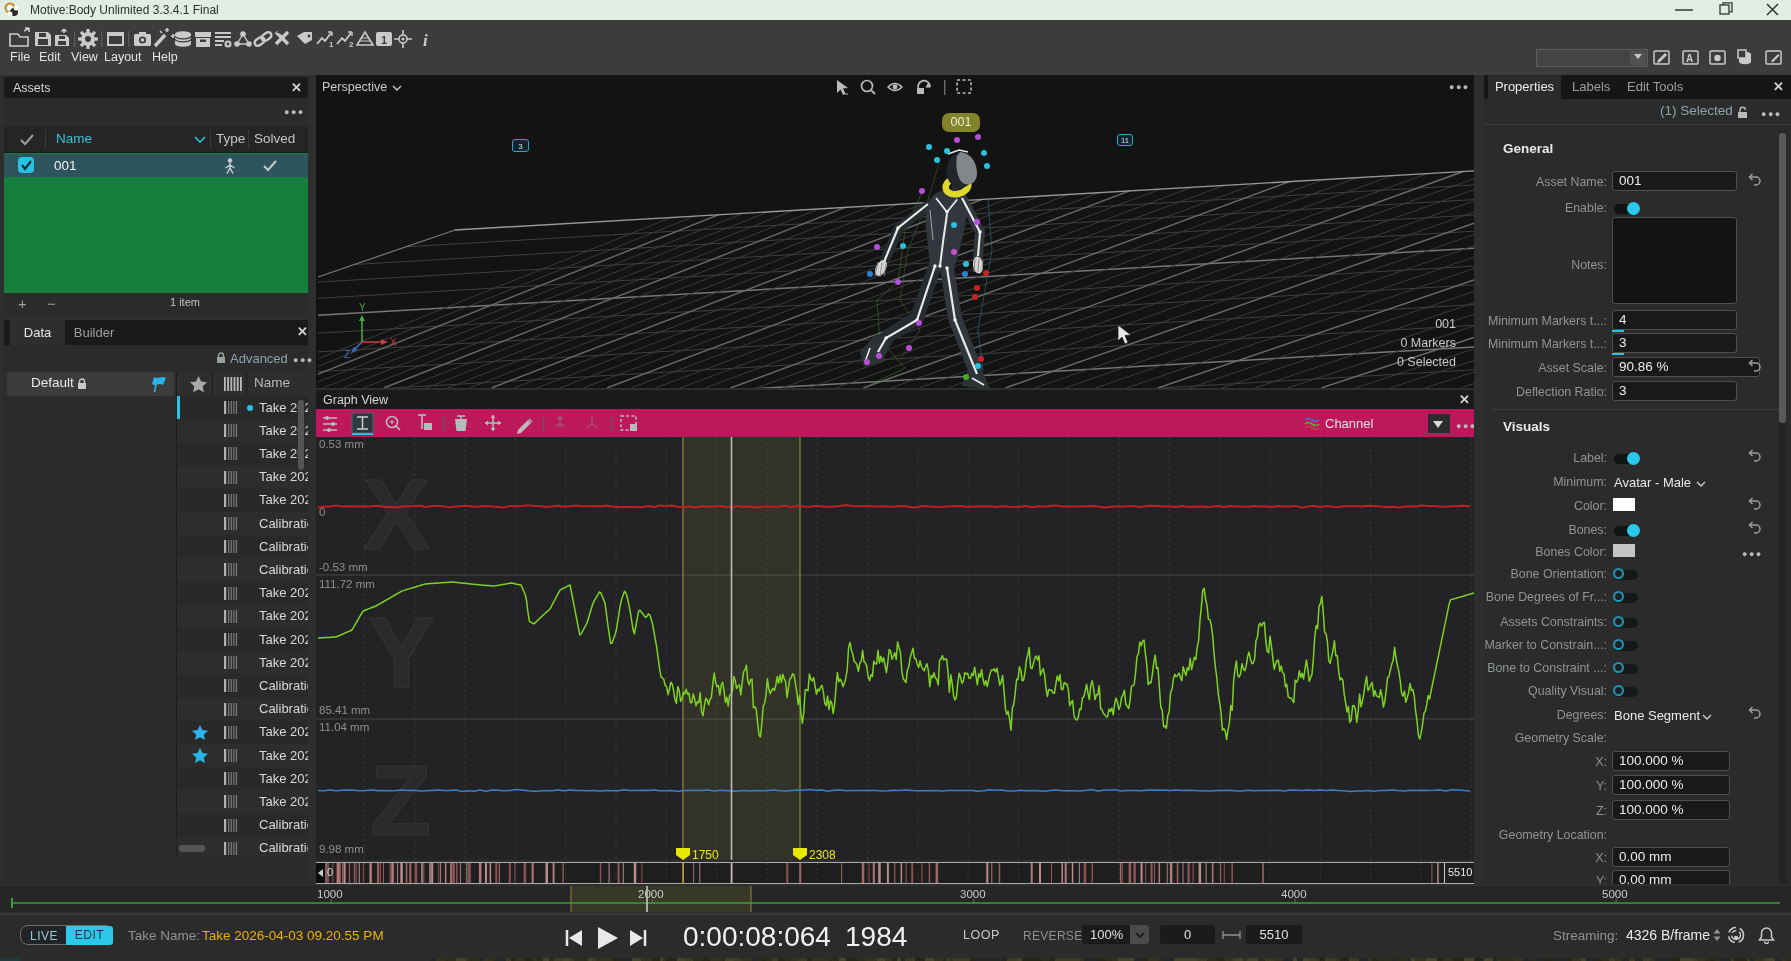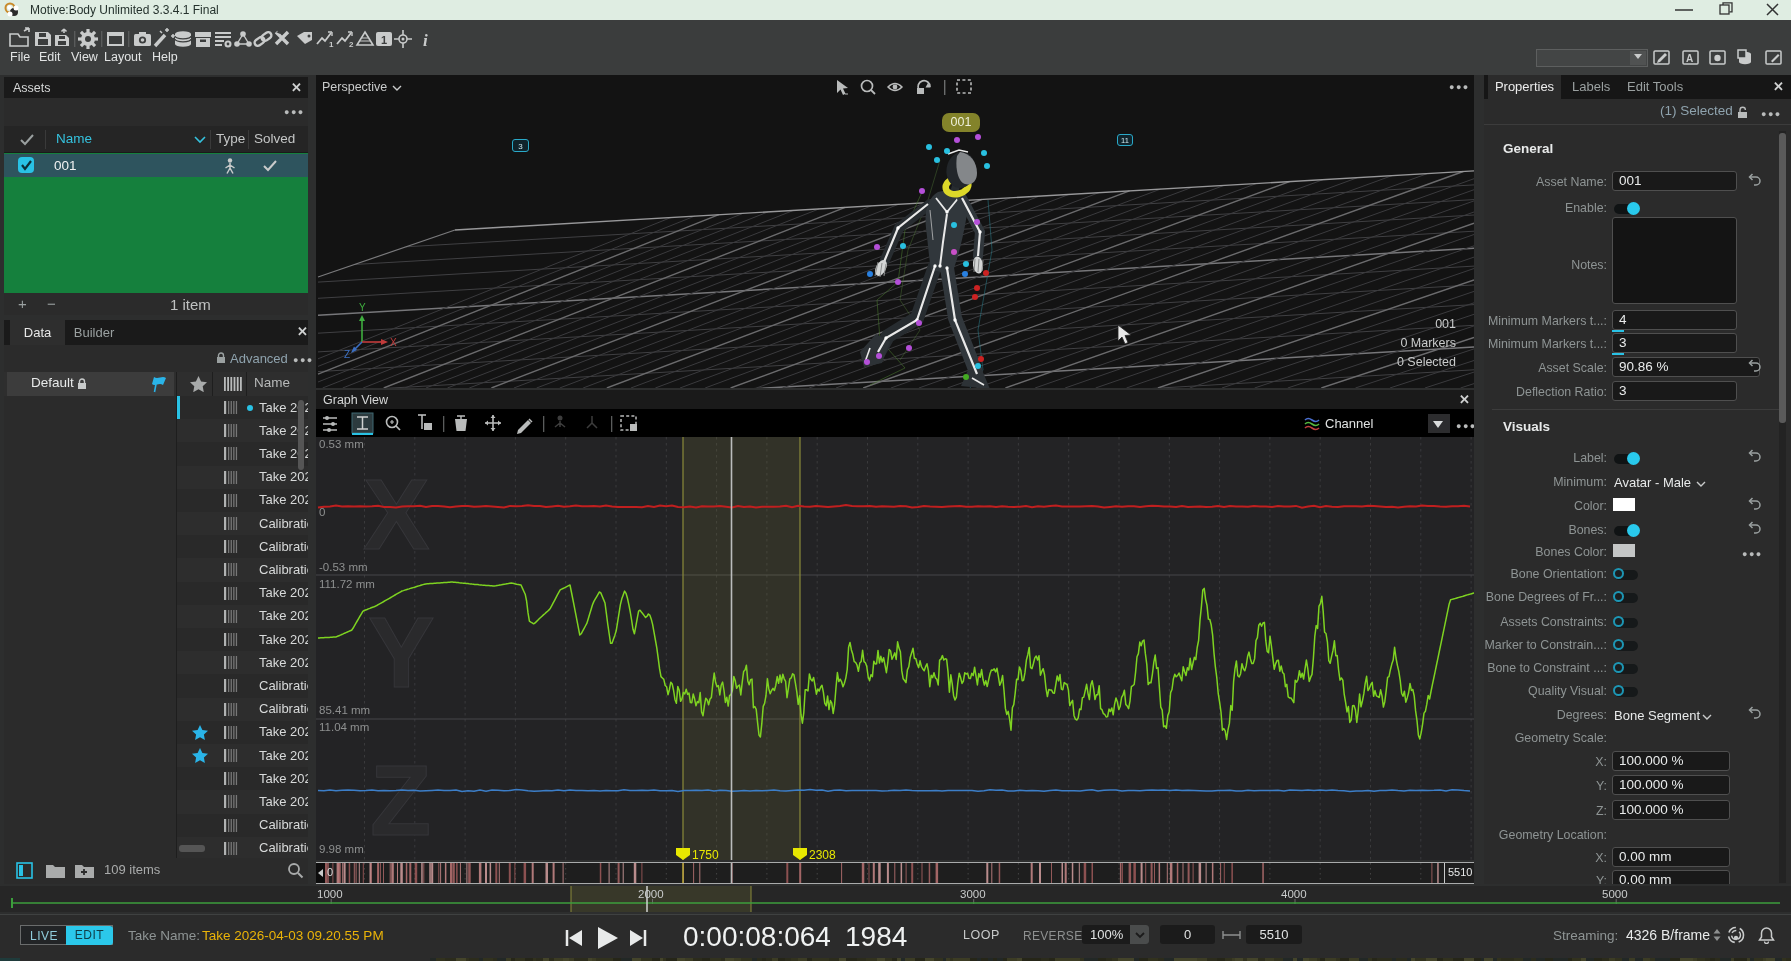--- a/index.html
+++ b/index.html
@@ -168,21 +168,21 @@
         <circle cx="7" cy="2.5" r="2.2" fill="#c9cbcb"></circle>
         <path d="M7 5 v5 M7 7 l-4.5 3 M7 7 l4.5 3 M7 10 l-3 5.5 M7 10 l3 5.5" stroke="#c9cbcb" stroke-width="1.5" fill="none"></path>
       </svg>
 <svg class="ab" style="left:258px;top:5px" width="16" height="14">
         <path d="M2 7 l4 4 l8 -9" stroke="#c9cbcb" stroke-width="2" fill="none"></path>
       </svg>
     </div>
 <div class="ab" style="left:0;top:216px;width:304px;height:22px;background:#2b2b2b">
 <span class="ab" style="left:14px;top:2px;color:#9aa0a0;font-size:15px">+</span>
 <span class="ab" style="left:43px;top:2px;color:#9aa0a0;font-size:15px">−</span>
-<span class="ab" style="left:166px;top:3px;color:#c0c2c2;font-size:15px">1 item</span>
+<span class="ab" style="left:166px;top:3px;color:#c0c2c2;font-size:11px">1 item</span>
     </div>
 </div>
 <div class="ab" style="left:4px;top:320px;width:304px;height:564px;background:#2b2b2b">
 <div class="ab" style="left:0;top:0;width:304px;height:25px;background:#1a1a1a">
 <div class="ab" style="left:6px;top:0;width:55px;height:25px;background:#2e2e2e;color:#e8e8e8;font-size:13px;text-align:center;line-height:25px">Data</div>
 <div class="ab" style="left:61px;top:0;width:58px;height:25px;color:#9aa0a0;font-size:13px;text-align:center;line-height:25px">Builder</div>
 <span class="ab x" style="left:293px;top:4px">✕</span>
     </div>
 <div class="ab" style="left:0;top:25px;width:304px;height:27px;background:#2b2b2b">
 <svg class="ab" style="left:212px;top:7px" width="10" height="12">
@@ -425,38 +425,20 @@
         <rect x="0" y="0" width="2.2" height="13" fill="#b0b2b2"></rect>
         <rect x="4.0" y="0" width="1.3" height="13" fill="#777"></rect>
         <rect x="6.6" y="0" width="1.3" height="13" fill="#777"></rect>
         <rect x="9.2" y="0" width="1.3" height="13" fill="#777"></rect>
         <rect x="11.8" y="0" width="1.3" height="13" fill="#777"></rect>
       </svg>
 <span class="ab" style="left:82px;top:3.5px;color:#d8dada;font-size:13px;white-space:nowrap">Calibratio</span>
     </div>
 <div class="ab" style="left:294px;top:80px;width:6px;height:70px;background:#555;border-radius:3px"></div>
 <div class="ab" style="left:175px;top:525px;width:26px;height:7px;background:#555;border-radius:3px"></div>
-<div class="ab" style="left:0;top:538px;width:304px;height:26px;background:#2b2b2b">
-<svg class="ab" style="left:12px;top:4px" width="18" height="17">
-        <rect x="1" y="1" width="15" height="15" fill="none" stroke="#29c2e5" stroke-width="1.6"></rect>
-        <rect x="3" y="3" width="4" height="11" fill="#29c2e5"></rect>
-      </svg>
-<svg class="ab" style="left:42px;top:5px" width="20" height="15">
-        <path d="M0 2 h7 l2 2 h10 v11 h-19 z" fill="#a9abab"></path>
-      </svg>
-<svg class="ab" style="left:71px;top:5px" width="20" height="15">
-        <path d="M0 2 h7 l2 2 h10 v11 h-19 z" fill="#a9abab"></path>
-        <path d="M9 6 v6 M6 9 h6" stroke="#2b2b2b" stroke-width="1.8"></path>
-      </svg>
-<span class="ab" style="left:100px;top:4px;color:#a9abab;font-size:13px">109 items</span>
-<svg class="ab" style="left:283px;top:4px" width="17" height="17">
-        <circle cx="7" cy="7" r="5" fill="none" stroke="#a9abab" stroke-width="1.8"></circle>
-        <path d="M11 11 l4.5 4.5" stroke="#a9abab" stroke-width="2"></path>
-      </svg>
-    </div>
 </div>
 <div class="ab" style="left:316px;top:75px;width:1158px;height:313px;background:#131313;overflow:hidden">
 <svg class="ab" style="left:0;top:0" width="1158" height="313">
       <line x1="89.9" y1="171.8" x2="1158.0" y2="109.9" stroke="#404043" stroke-width="1.0"></line>
 <line x1="38.3" y1="189.5" x2="1158.0" y2="124.6" stroke="#404043" stroke-width="1.0"></line>
 <line x1="2.0" y1="207.1" x2="1158.0" y2="140.0" stroke="#404043" stroke-width="1.0"></line>
 <line x1="2.0" y1="223.3" x2="1158.0" y2="156.2" stroke="#404043" stroke-width="1.0"></line>
 <line x1="2.0" y1="240.3" x2="1158.0" y2="173.3" stroke="#77777a" stroke-width="1.5"></line>
 <line x1="2.0" y1="258.2" x2="1158.0" y2="191.1" stroke="#404043" stroke-width="1.0"></line>
 <line x1="2.0" y1="276.9" x2="1158.0" y2="209.9" stroke="#404043" stroke-width="1.0"></line>
@@ -623,21 +605,21 @@
 <div class="ab" style="left:196px;top:64px;width:17px;height:13px;background:#10242c;border:1px solid #2aa9c8;border-radius:3px;color:#cfe8ef;font-size:8px;text-align:center;line-height:13px">3</div>
 <div class="ab" style="left:801px;top:59px;width:16px;height:12px;background:#10242c;border:1px solid #2aa9c8;border-radius:3px;color:#cfe8ef;font-size:7.5px;text-align:center;line-height:12px">11</div>
 <div class="ab" style="left:626px;top:38px;width:38px;height:19px;background:#83832a;border-radius:7px;color:#eef0da;font-size:12.5px;text-align:center;line-height:19px">001</div>
 <div class="ab" style="left:1000px;top:240px;width:140px;text-align:right;color:#c9cbcb;font-size:12.5px;line-height:19px">001<br>0 Markers<br>0 Selected</div>
 </div>
 <div class="ab" style="left:316px;top:390px;width:1158px;height:470px;background:#232325;overflow:hidden">
 <div class="ab pnlhdr" style="left:0;top:0;width:1158px;height:19px">
       <span class="ab" style="left:7px;top:3px">Graph View</span>
       <span class="ab x" style="left:1143px;top:2px">✕</span>
     </div>
-<div class="ab" style="left:0;top:19px;width:1158px;height:28px;background:#000000">
+<div class="ab" style="left:0;top:19px;width:1158px;height:28px;background:#be185d">
 <svg class="ab" style="left:0;top:3px" width="340" height="24" stroke="#b9bbbb" fill="none">
 <g transform="translate(6,2)">
           <path d="M1 4 h14 M1 10 h14 M1 16 h14" stroke-width="1.4"></path>
           <circle cx="5" cy="4" r="2" fill="#b9bbbb" stroke="none"></circle>
           <circle cx="11" cy="10" r="2" fill="#b9bbbb" stroke="none"></circle>
           <circle cx="7" cy="16" r="2" fill="#b9bbbb" stroke="none"></circle>
         </g>
 <g transform="translate(36,0)">
           <rect x="0" y="1" width="21" height="20" stroke="#3f6973" fill="#2c3a3e"></rect>
           <path d="M5 5 h11 M10.5 5 v12 M5 17 h11" stroke="#cfd1d1" stroke-width="1.5"></path>
@@ -1004,21 +986,21 @@
 <text x="1281" y="12" font-size="11.5" fill="#c9cbcb" font-family="Liberation Sans">4000</text>
 <line x1="1295.0" y1="13" x2="1295.0" y2="18" stroke="#6a6a6a" stroke-width="1"></line>
 <text x="1602" y="12" font-size="11.5" fill="#c9cbcb" font-family="Liberation Sans">5000</text>
 <line x1="1616.2" y1="13" x2="1616.2" y2="18" stroke="#6a6a6a" stroke-width="1"></line>
 <line x1="12" y1="17" x2="1780" y2="17" stroke="#3c9e3c" stroke-width="1.5"></line>
 <line x1="12" y1="12" x2="12" y2="22" stroke="#3c9e3c" stroke-width="2"></line>
 <line x1="647" y1="0" x2="647" y2="26" stroke="#d0d2d2" stroke-width="1.5"></line>
 </svg>
   </div>
 <div class="ab" style="left:0;top:914px;width:1791px;height:47px;background:#2b2b2b;border-top:1px solid #3f4141">
-<div class="ab" style="left:20px;top:10px;width:93px;height:20px;border:1px solid #6a6c6c;border-radius:0;background:#222426">
+<div class="ab" style="left:20px;top:10px;width:93px;height:20px;border:1px solid #6a6c6c;border-radius:8px;background:#222426">
 <span class="ab" style="left:9px;top:3px;color:#8fcbda;font-size:12px;letter-spacing:0.5px">LIVE</span>
 <div class="ab" style="left:45px;top:0;width:47px;height:19px;background:#2bc8ea;border-radius:0 3px 3px 0;color:#103c46;font-size:12px;text-align:center;line-height:19px;letter-spacing:0.5px">EDIT</div>
     </div>
 <span class="ab" style="left:128px;top:13px;color:#8e9494;font-size:13.5px">Take Name:</span>
 <span class="ab" style="left:202px;top:13px;color:#eab308;font-size:13.5px">Take 2026-04-03 09.20.55 PM</span>
 <svg class="ab" style="left:560px;top:8px" width="95" height="30" fill="#e8eaea">
 <path d="M7 7 v16" stroke="#e8eaea" stroke-width="2.5"></path>
       <path d="M22 7 v16 L9 15 z"></path>
 <path d="M38 4 L58 15 L38 26 z"></path>
 <path d="M70 7 L83 15 L70 23 z"></path>

